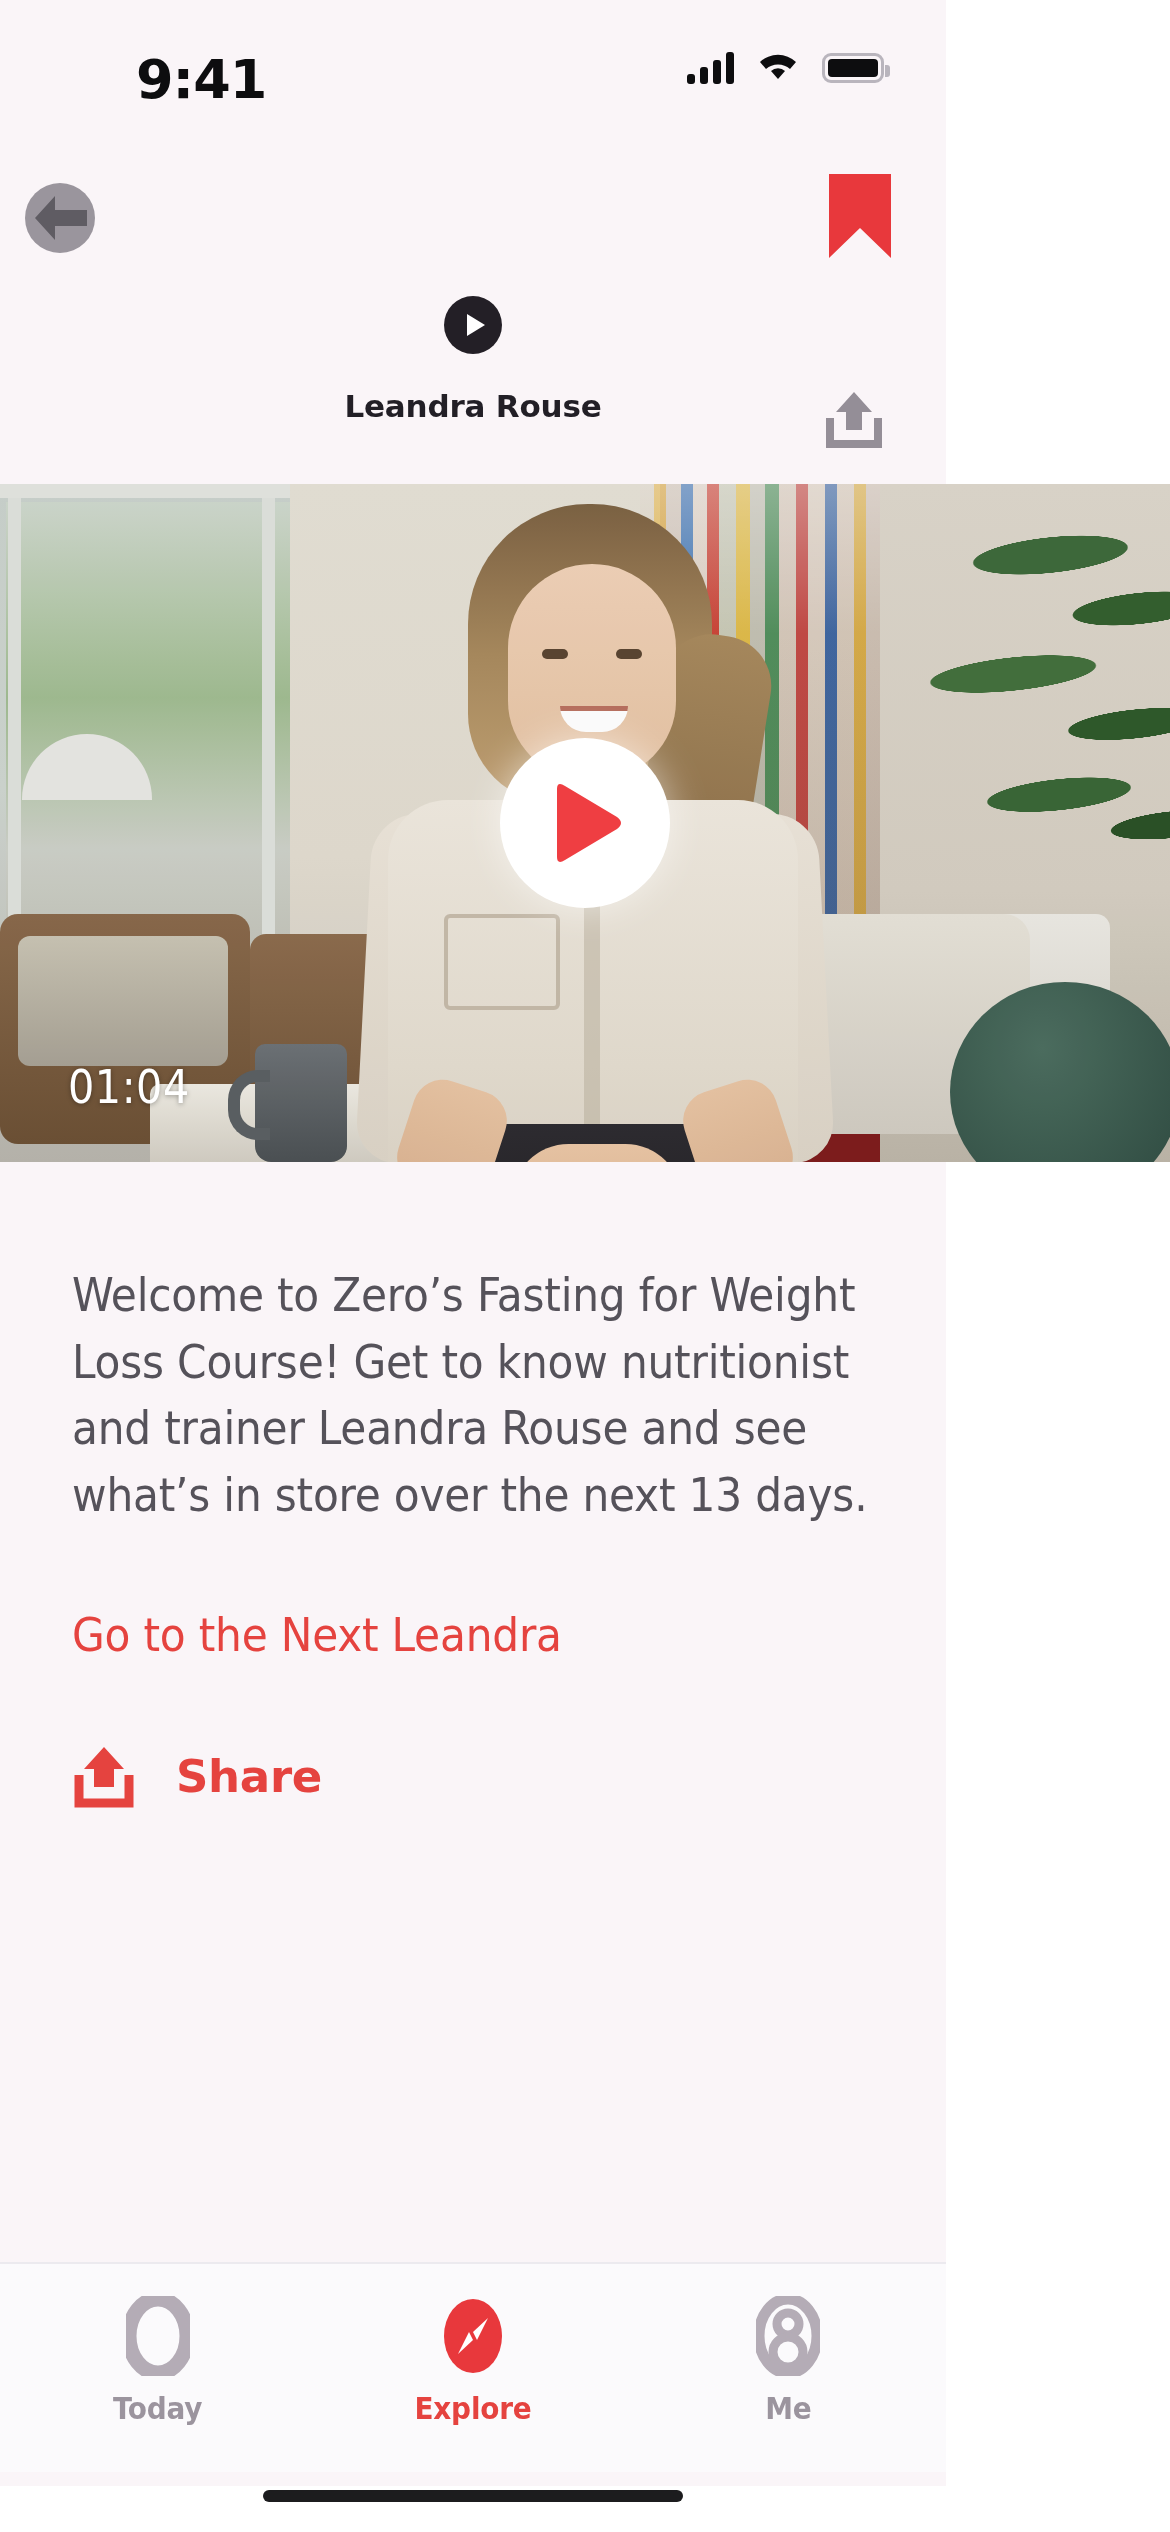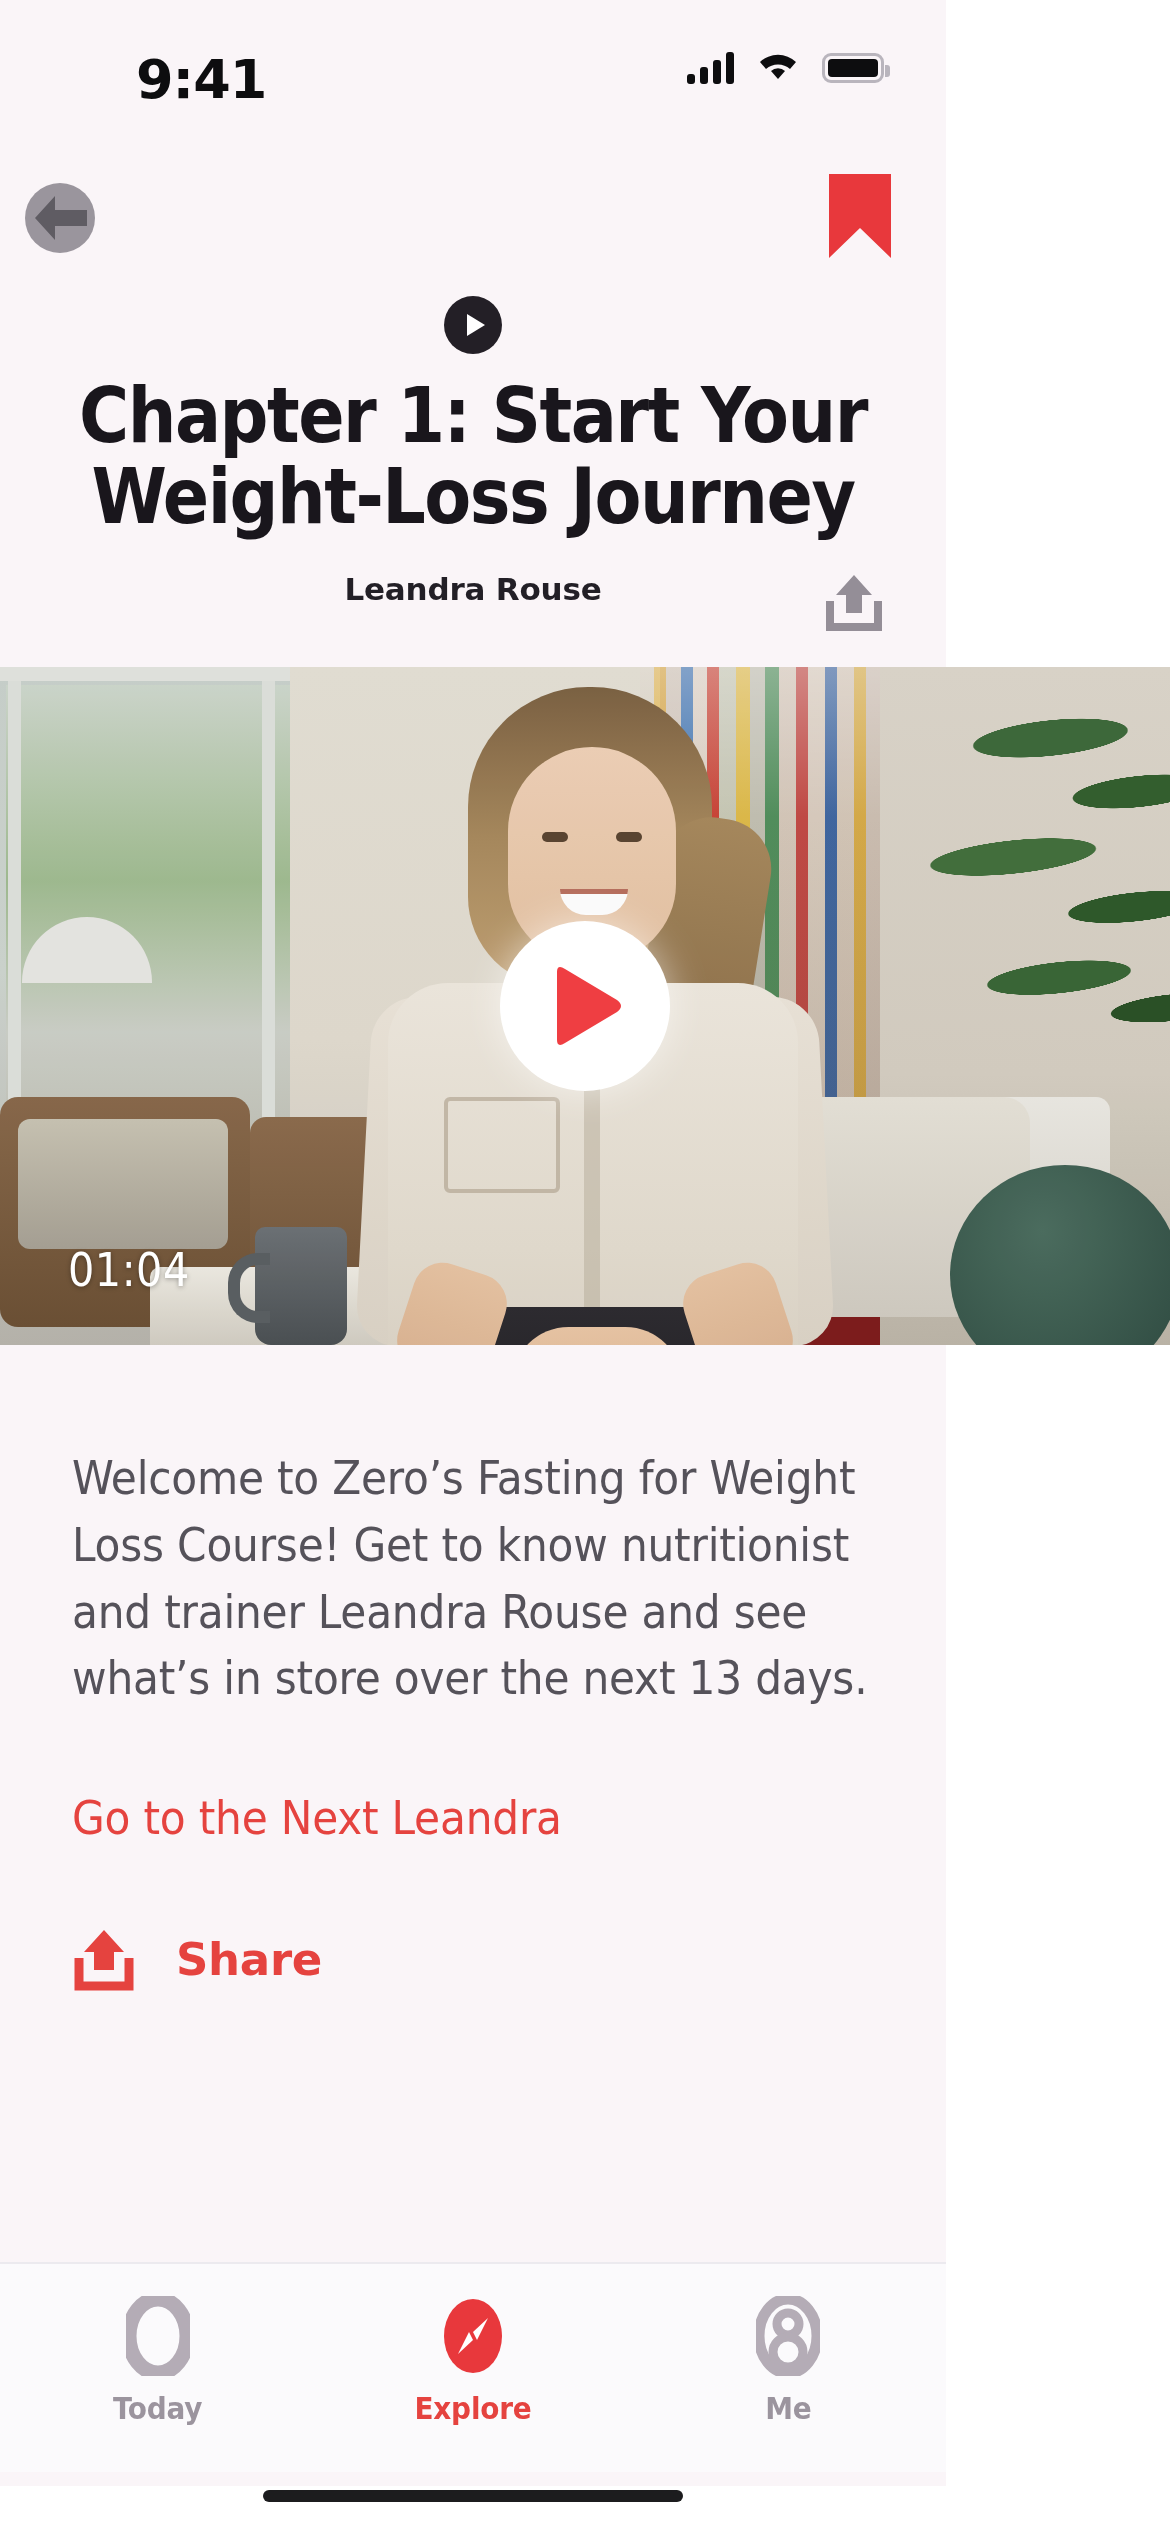--- a/index.html
+++ b/index.html
@@ -459,21 +459,20 @@
     </div>
   </div>
 
   <div class="header">
     <div class="play-badge">
       <svg width="58" height="58" viewBox="0 0 58 58">
         <circle cx="29" cy="29" r="29" fill="#231f26"></circle>
         <path d="M23 18 L41 29 L23 40 Z" fill="#ffffff"></path>
       </svg>
     </div>
-    <h1 class="title">Chapter 1: Start Your Weight-Loss Journey</h1>
     <div class="author">Leandra Rouse</div>
     <div class="header-share">
       <svg width="64" height="64" viewBox="0 0 64 64">
         <path d="M32 6 L50 26 H40 V44 H24 V26 H14 Z" fill="#948e97"></path>
         <path d="M8 32 V58 H56 V32" fill="none" stroke="#948e97" stroke-width="8"></path>
       </svg>
     </div>
   </div>
 
   <div class="video">

